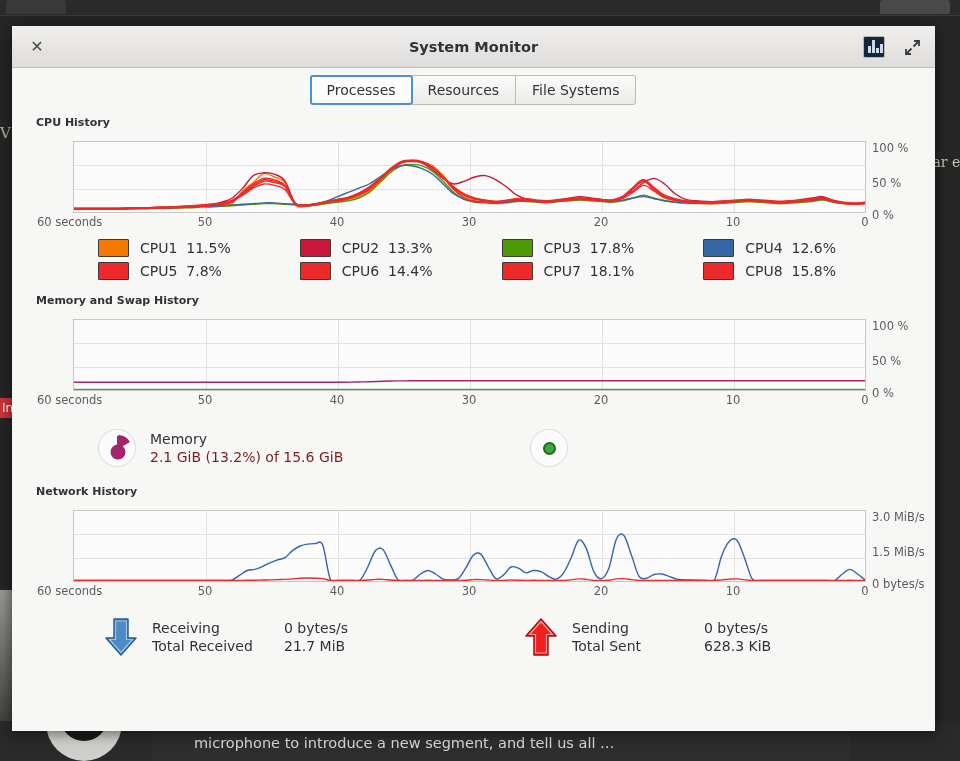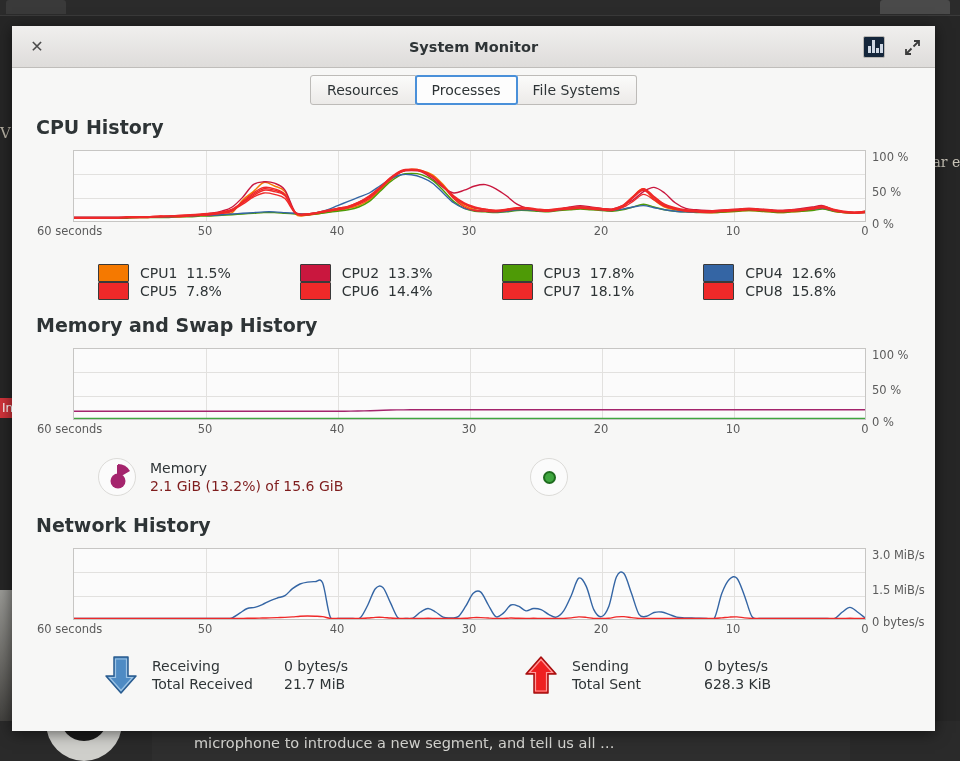--- a/index.html
+++ b/index.html
@@ -114,21 +114,21 @@
   .tab:first-child { border-left-width: 1px; border-radius: 3px 0 0 3px; }
   .tab:last-child { border-radius: 0 3px 3px 0; }
   .tab.active {
     background: #fdfdfd; border: 2px solid #4a90d9; border-radius: 3px;
     color: #2e3436; z-index: 3; margin: 0 -1px; padding: 0 15px;
   }
 
   
   #content { flex: 1; padding: 0 10px 0 12px; overflow: hidden; }
   .section-title {
-    font-size: 19px; font-weight: bold; color: #2e3436;
+    font-size: 11px; font-weight: bold; color: #2e3436;
     margin: 4px 0 0 12px;
   }
   .graph-wrap { position: relative; margin-top: 12px; }
   .graph-area {
     position: absolute; left: 49px; top: 0; width: 793px; height: 72px;
     background: #fbfbfb; border: 1px solid #c7c6c4;
   }
   .grid-v { position: absolute; top: 0; bottom: 0; width: 1px; background: #e2e1df; }
   .grid-h { position: absolute; left: 0; right: 0; height: 1px; background: #e2e1df; }
   .graph-svg { position: absolute; left: 0; top: 0; }
@@ -139,23 +139,23 @@
   .axis-x span { position: absolute; top: 0; transform: translateX(-50%); }
   .axis-x span.first { transform: none; left: 13px; }
   .axis-y {
     position: absolute; left: 848px; top: -8px; width: 70px; height: 92px;
     font-size: 11.5px; color: #5b5b5b;
   }
   .axis-y span { position: absolute; left: 0; }
 
   
   #cpu-legend {
-    margin: 22px 0 0 0; display: grid;
+    margin: 6px 0 0 0; display: grid;
     grid-template-columns: repeat(4, 1fr);
-    padding-left: 74px; padding-right: 20px;
+    row-gap: 5px; padding-left: 74px; padding-right: 20px;
   }
   .cpu-item { display: flex; align-items: center; gap: 11px; }
   .swatch {
     width: 31px; height: 18px; border: 1px solid #3a3a3a; border-radius: 1px;
   }
   .cpu-label { font-size: 14px; color: #2e3436; white-space: nowrap; }
 
   
   #mem-legend { margin-top: 18px; display: flex; padding-left: 74px; }
   .mem-item { display: flex; align-items: center; gap: 14px; }
@@ -235,22 +235,22 @@
         <svg width="17" height="17" viewBox="0 0 17 17">
           <path d="M10 2 L15 2 L15 7 M15 2 L9.5 7.5" stroke="#3b3b3b" stroke-width="1.8" fill="none"></path>
           <path d="M7 15 L2 15 L2 10 M2 15 L7.5 9.5" stroke="#3b3b3b" stroke-width="1.8" fill="none"></path>
         </svg>
       </div>
     </div>
   </div>
 
   <div id="tabbar">
     <div class="tabs">
+      <div class="tab active">Processes</div>
       <div class="tab">Resources</div>
-      <div class="tab active">Processes</div>
       <div class="tab">File Systems</div>
     </div>
   </div>
 
   <div id="content">
 
     <div class="section-title">CPU History</div>
     <div class="graph-wrap" style="height:92px">
       <div class="graph-area">
         <div class="grid-v" style="left:132px"></div>

